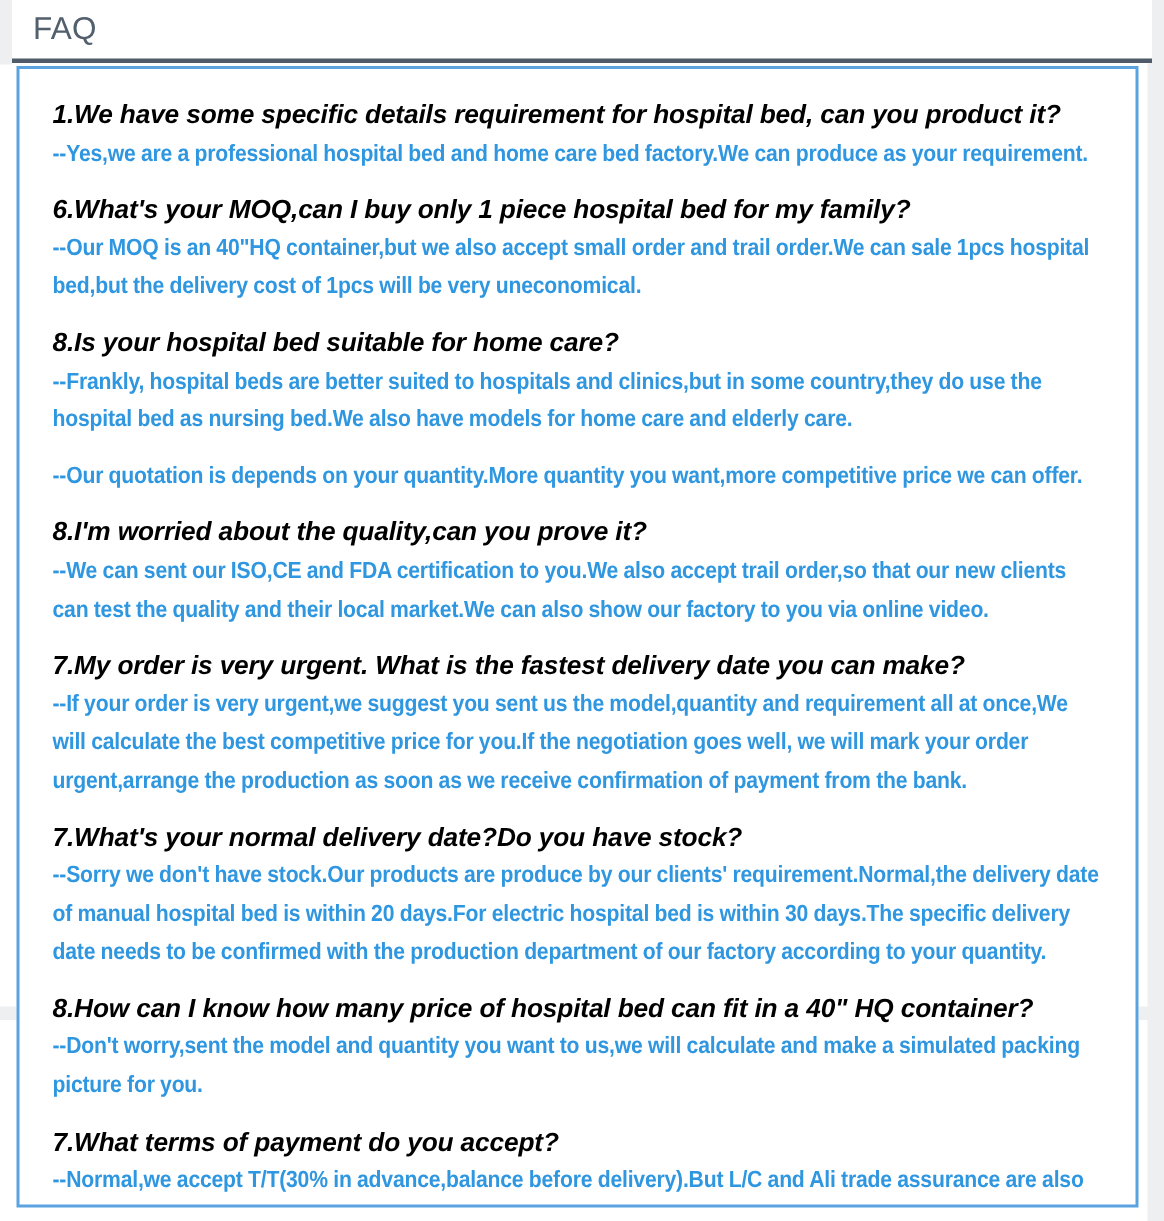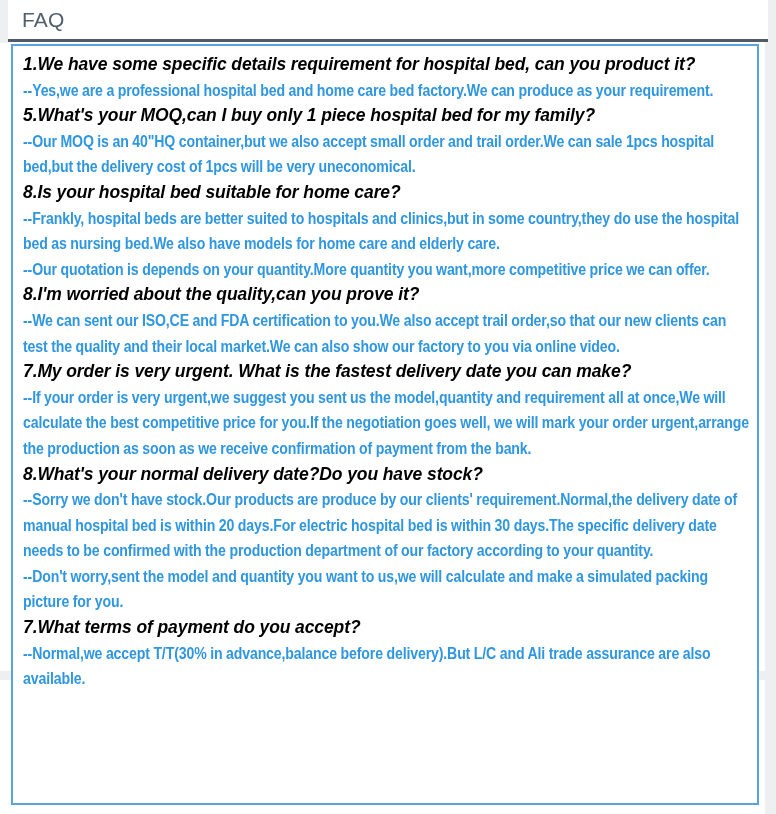--- a/index.html
+++ b/index.html
@@ -82,21 +82,21 @@
     background: #ffffff;
     padding: 6px 8px 6px 10px;
     overflow: hidden;
   }
 
   .faq-list {
     margin: 0;
     padding: 0;
     list-style: none;
   }
-  .faq-item { margin: 0; padding: 0; }
+  .faq-item { margin: 12px; padding: 0; }
 
   .question {
     font-family: "Liberation Sans", sans-serif;
     font-style: italic;
     font-weight: bold;
     font-size: 17.5px;
     line-height: 25.6px;
     color: #000000;
     letter-spacing: -0.1px;
     margin: 0;
@@ -130,43 +130,44 @@
     <div class="faq-title">FAQ</div>
   </div>
 
   <div class="faq-box">
     <ul class="faq-list" id="faq-list">
         <li class="faq-item">
           <div class="question">1.We have some specific details requirement for hospital bed, can you product it?</div>
           <div class="answer">--Yes,we are a professional hospital bed and home care bed factory.We can produce as your requirement.</div>
         </li>
         <li class="faq-item">
-          <div class="question">5.What's your MOQ,can I buy only 1 piece hospital bed for my family?</div>
+          <div class="question">6.What's your MOQ,can I buy only 1 piece hospital bed for my family?</div>
           <div class="answer">--Our MOQ is an 40"HQ container,but we also accept small order and trail order.We can sale 1pcs hospital bed,but the delivery cost of 1pcs will be very uneconomical.</div>
         </li>
         <li class="faq-item">
           <div class="question">8.Is your hospital bed suitable for home care?</div>
           <div class="answer">--Frankly, hospital beds are better suited to hospitals and clinics,but in some country,they do use the hospital bed as nursing bed.We also have models for home care and elderly care.</div>
         </li>
         <li class="faq-item">
           <div class="answer">--Our quotation is depends on your quantity.More quantity you want,more competitive price we can offer.</div>
         </li>
         <li class="faq-item">
           <div class="question">8.I'm worried about the quality,can you prove it?</div>
           <div class="answer">--We can sent our ISO,CE and FDA certification to you.We also accept trail order,so that our new clients can test the quality and their local market.We can also show our factory to you via online video.</div>
         </li>
         <li class="faq-item">
           <div class="question">7.My order is very urgent. What is the fastest delivery date you can make?</div>
           <div class="answer">--If your order is very urgent,we suggest you sent us the model,quantity and requirement all at once,We will calculate the best competitive price for you.If the negotiation goes well, we will mark your order urgent,arrange the production as soon as we receive confirmation of payment from the bank.</div>
         </li>
         <li class="faq-item">
-          <div class="question">8.What's your normal delivery date?Do you have stock?</div>
+          <div class="question">7.What's your normal delivery date?Do you have stock?</div>
           <div class="answer">--Sorry we don't have stock.Our products are produce by our clients' requirement.Normal,the delivery date of manual hospital bed is within 20 days.For electric hospital bed is within 30 days.The specific delivery date needs to be confirmed with the production department of our factory according to your quantity.</div>
         </li>
         <li class="faq-item">
+          <div class="question">8.How can I know how many price of hospital bed can fit in a 40" HQ container?</div>
           <div class="answer">--Don't worry,sent the model and quantity you want to us,we will calculate and make a simulated packing picture for you.</div>
         </li>
         <li class="faq-item">
           <div class="question">7.What terms of payment do you accept?</div>
           <div class="answer">--Normal,we accept T/T(30% in advance,balance before delivery).But L/C and Ali trade assurance are also available.</div>
         </li>
       </ul>
   </div>
 
 </div>

